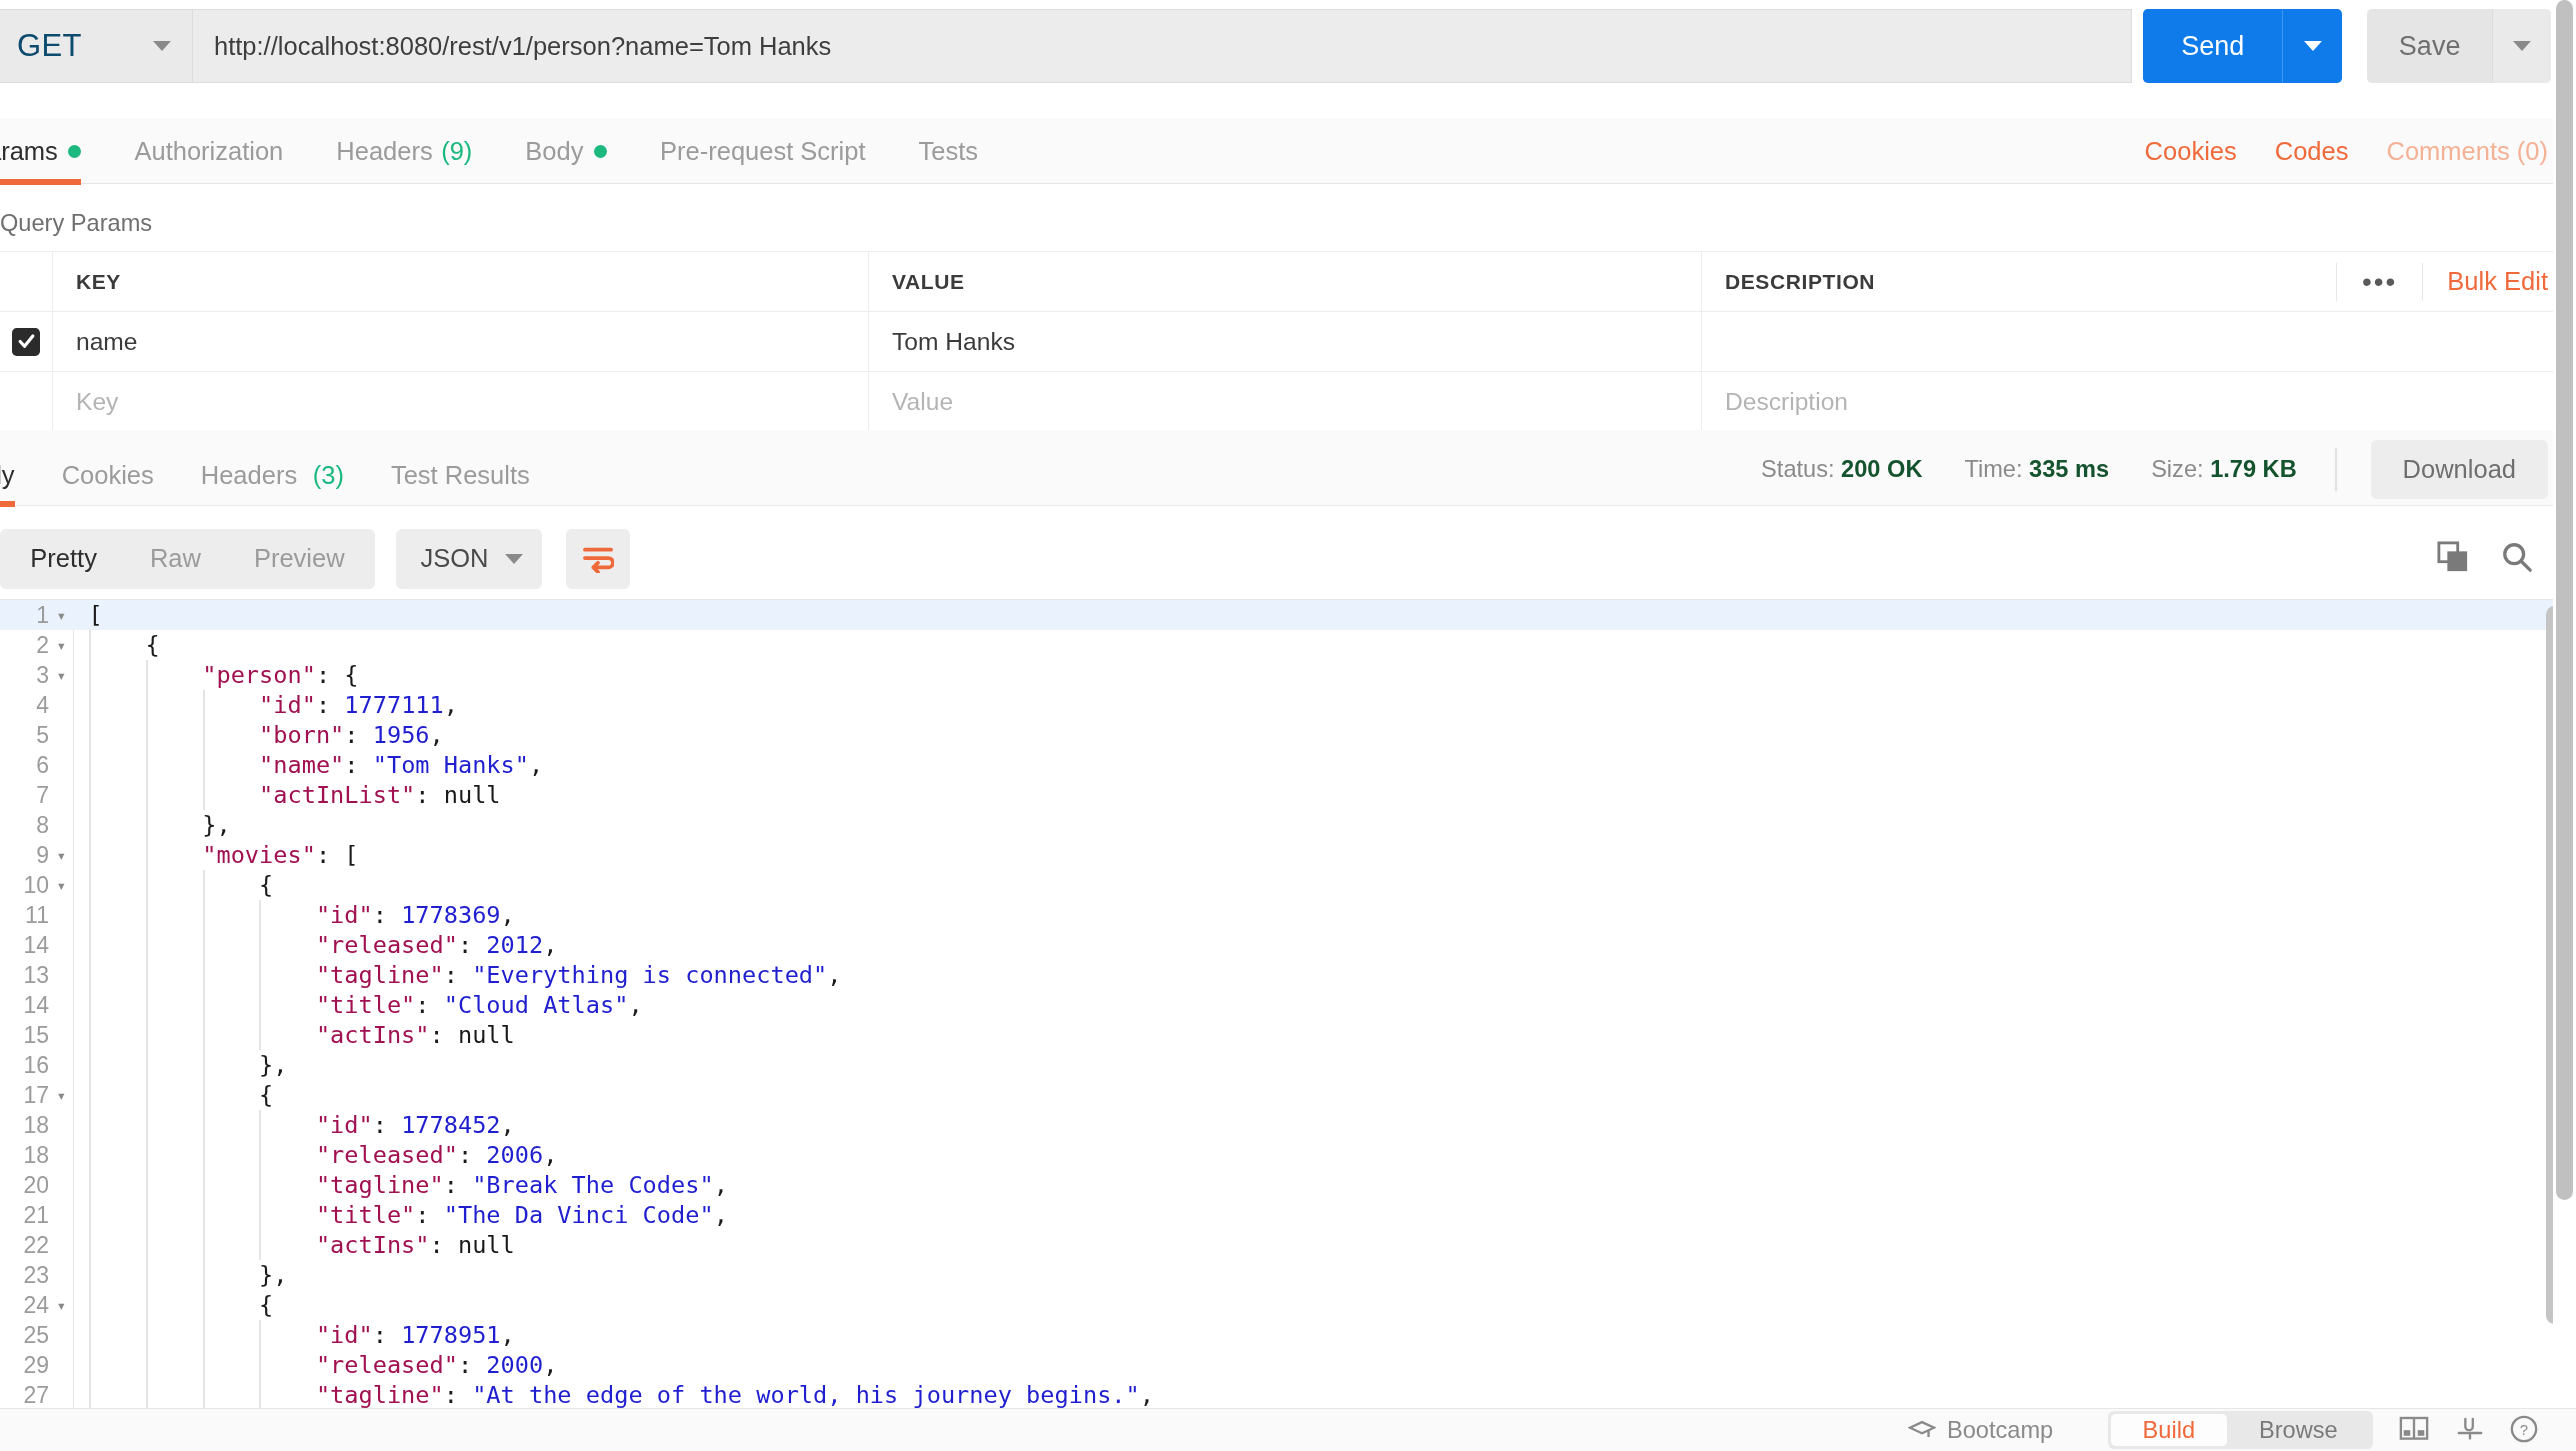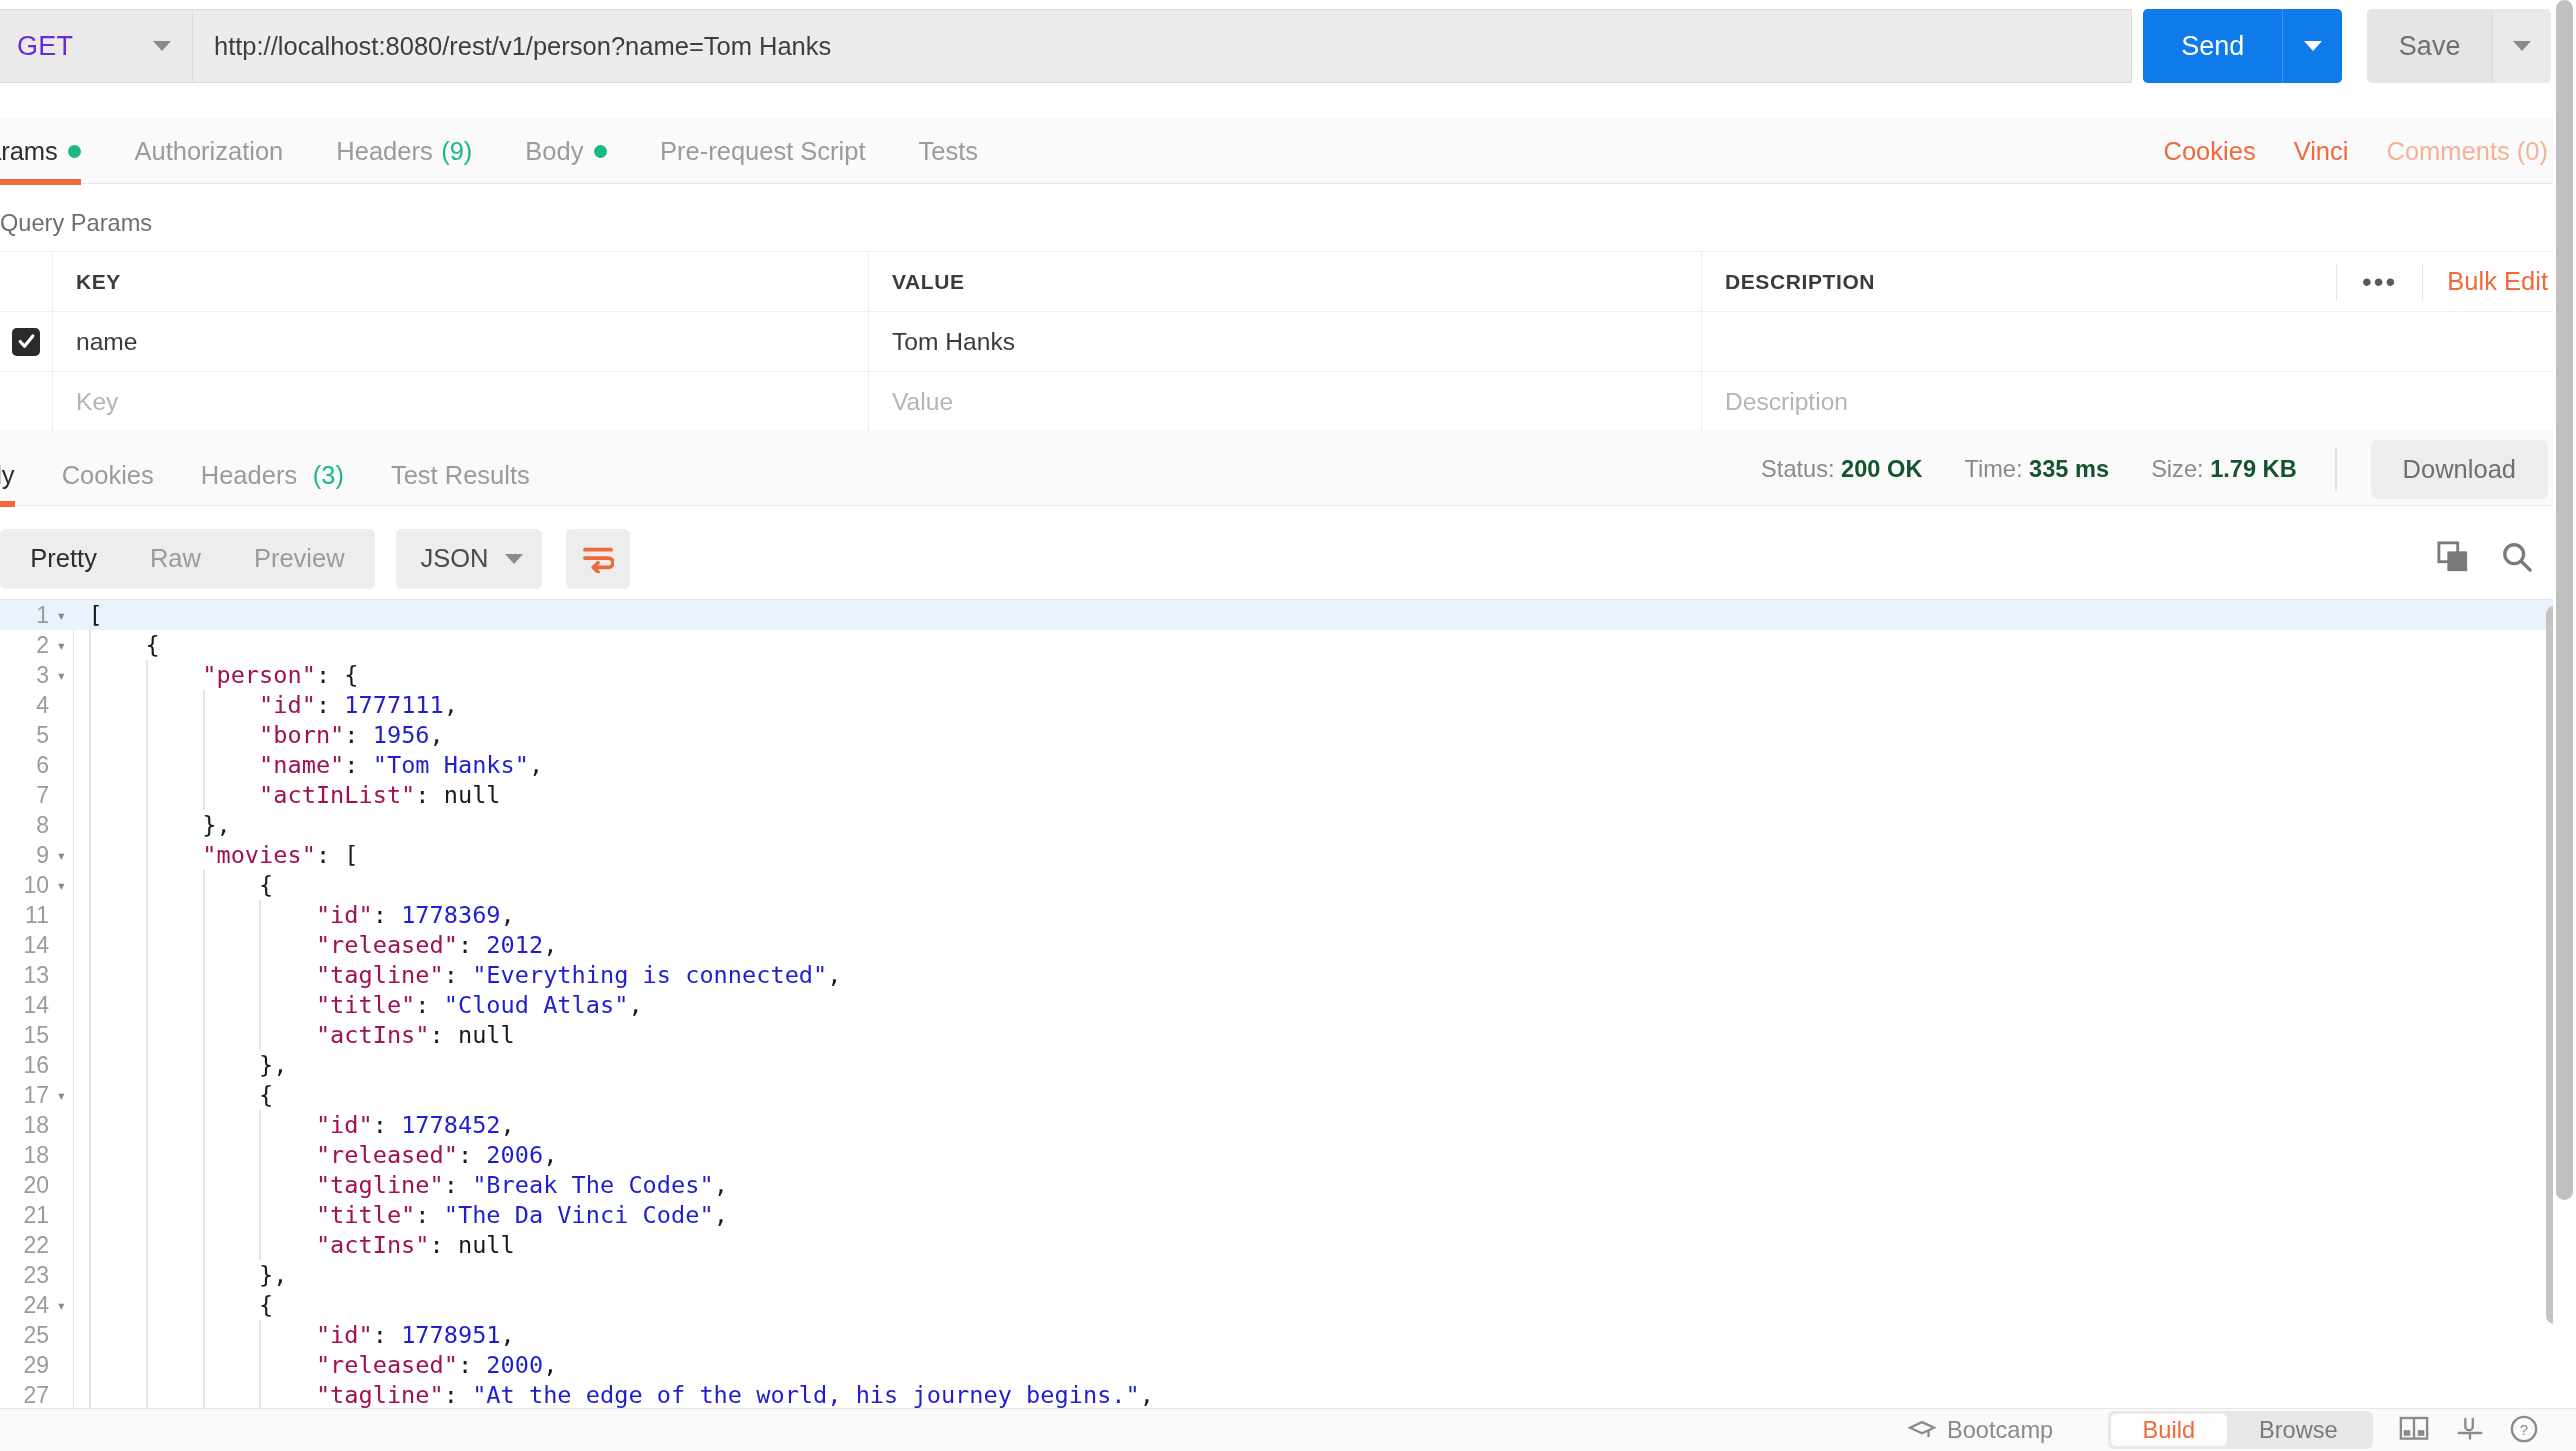--- a/index.html
+++ b/index.html
@@ -15,21 +15,21 @@
   .urlbar {
     position: absolute; left: 0; top: 9.4px; right: 0; height: 74px;
     display: flex; align-items: stretch;
   }
   .method-box {
     width: 193px; background: #eaeaea; border: 0.9px solid #dcdcdc;
     border-left: none; border-radius: 0 0 0 0;
     display: flex; align-items: center; justify-content: space-between;
     padding: 0 21px 0 17px;
   }
-  .method-label { font-size: 27px; color: #6d28d9; letter-spacing: 0.3px; }
+  .method-label { font-size: 31px; color: #0c4a6e; letter-spacing: 0.3px; }
   .caret { width: 0; height: 0; border-left: 9.4px solid transparent;
            border-right: 9.4px solid transparent; border-top: 10.4px solid #8a8a8a; }
   .caret.white { border-top-color: #fff; }
   .url-input {
     flex: 1; background: #ececec; border: 0.9px solid #dcdcdc; border-left: none;
     display: flex; align-items: center; padding: 0 21px;
   }
   .url-text { font-size: 25.5px; color: #3e3e3e; }
   .send-group { display: flex; margin-left: 11px; }
   .btn-send {
@@ -226,21 +226,21 @@
       <span class="dot-green"></span>
     </div>
     <div class="tab">
       <span>Pre-request Script</span>
     </div>
     <div class="tab">
       <span>Tests</span>
     </div>
     <div class="tab-right">
       <span class="link-orange">Cookies</span>
-      <span class="link-orange">Vinci</span>
+      <span class="link-orange">Codes</span>
       <span class="link-orange-faded">Comments (0)</span>
     </div>
   </div>
 
 <div class="qp-title">Query Params</div>
 <div class="params-table">
   <div class="ptr head">
     <div class="p-check"></div>
     <div class="p-key">
       <span class="col-head">KEY</span>

